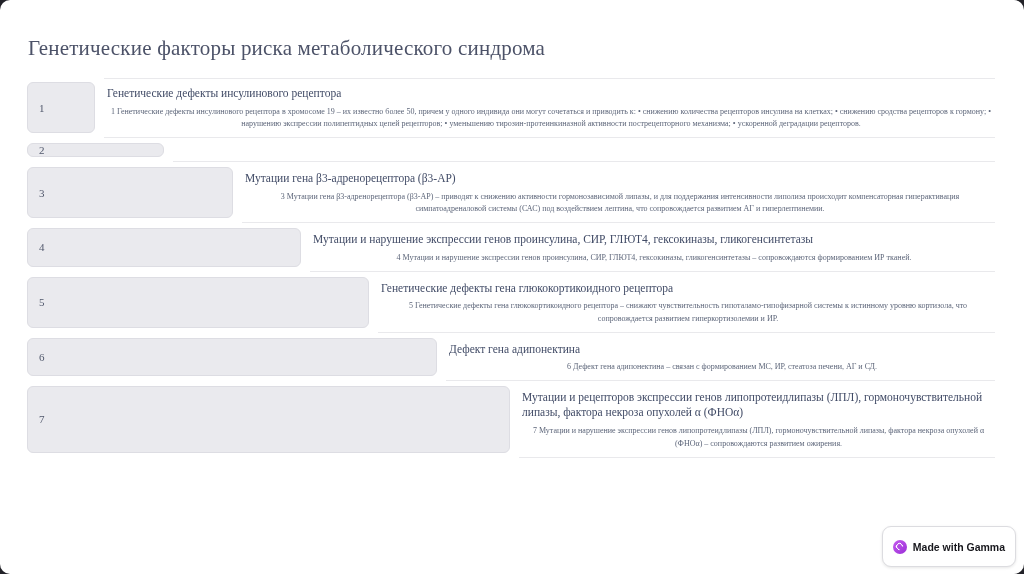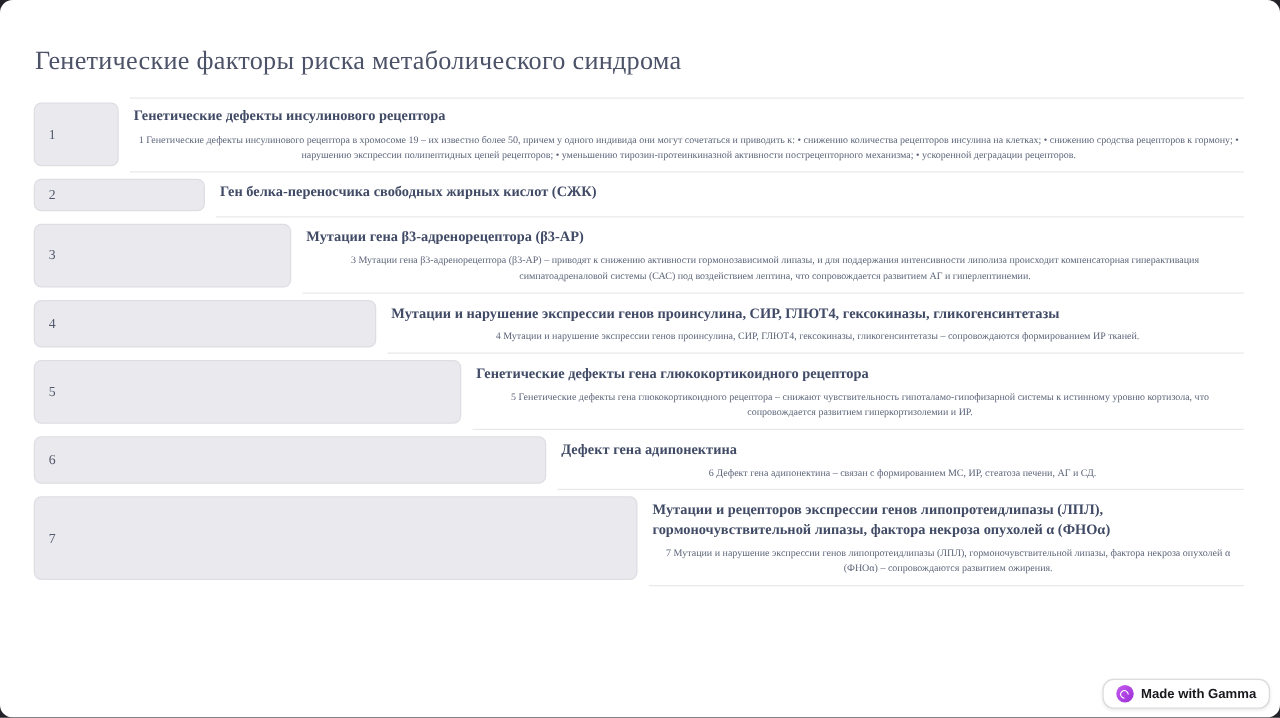--- a/index.html
+++ b/index.html
@@ -32,24 +32,24 @@
   .item:nth-child(4){--bw:274px;}
   .item:nth-child(5){--bw:342px;}
   .item:nth-child(6){--bw:410px;}
   .item:nth-child(7){--bw:483px;}
   .numbox{
     flex:0 0 var(--bw);background:#eaeaee;border:1px solid #dddde3;
     border-radius:6px;display:flex;align-items:center;padding-left:11px;
     box-sizing:border-box;color:#51586c;font-size:11px;
   }
   .txt{margin-left:12px;padding-top:4px;padding-bottom:2px;flex:1;min-width:0;}
-  .ititle{font-size:11.5px;font-weight:700;color:#414b66;margin-bottom:4px;line-height:1.35;}
+  .ititle{font-size:11.5px;font-weight:400;color:#414b66;margin-bottom:4px;line-height:1.35;}
   .ibody{font-size:8px;color:#5c6579;line-height:1.6;text-align:center;}
   .badge{
-    position:absolute;right:8px;bottom:7px;height:24px;background:#ffffff;
+    position:absolute;right:8px;bottom:7px;height:41px;background:#ffffff;
     border:1px solid #dcdce0;border-radius:9px;display:flex;align-items:center;
     gap:6px;padding:0 10px;box-sizing:border-box;
     font-family:"Liberation Sans","DejaVu Sans",sans-serif;
     font-size:10.5px;font-weight:700;color:#17171c;
     box-shadow:0 1px 3px rgba(0,0,0,.10);cursor:pointer;
   }
   .gicon{
     width:14px;height:14px;border-radius:50%;
     background:linear-gradient(135deg,#c65cf0 0%,#9a2ed6 100%);
     display:flex;align-items:center;justify-content:center;flex:0 0 auto;
@@ -77,21 +77,20 @@
         <div class="ititle">Генетические дефекты инсулинового рецептора</div>
         <div class="ibody">1 Генетические дефекты инсулинового рецептора в хромосоме 19 – их известно более 50, причем у одного индивида они могут сочетаться и приводить к: • снижению количества рецепторов инсулина на клетках; • снижению сродства рецепторов к гормону; • нарушению экспрессии полипептидных цепей рецепторов; • уменьшению тирозин-протеинкиназной активности пострецепторного механизма; • ускоренной деградации рецепторов.</div>
       </div>
     </div>
 
     <div class="item">
       <div class="numbox">
         <span class="num">2</span>
       </div>
       <div class="txt">
-        <div class="ititle">Ген белка-переносчика свободных жирных кислот (СЖК)</div>
       </div>
     </div>
 
     <div class="item">
       <div class="numbox">
         <span class="num">3</span>
       </div>
       <div class="txt">
         <div class="ititle">Мутации гена β3-адренорецептора (β3-АР)</div>
         <div class="ibody">3 Мутации гена β3-адренорецептора (β3-АР) – приводят к снижению активности гормонозависимой липазы, и для поддержания интенсивности липолиза происходит компенсаторная гиперактивация симпатоадреналовой системы (САС) под воздействием лептина, что сопровождается развитием АГ и гиперлептинемии.</div>

